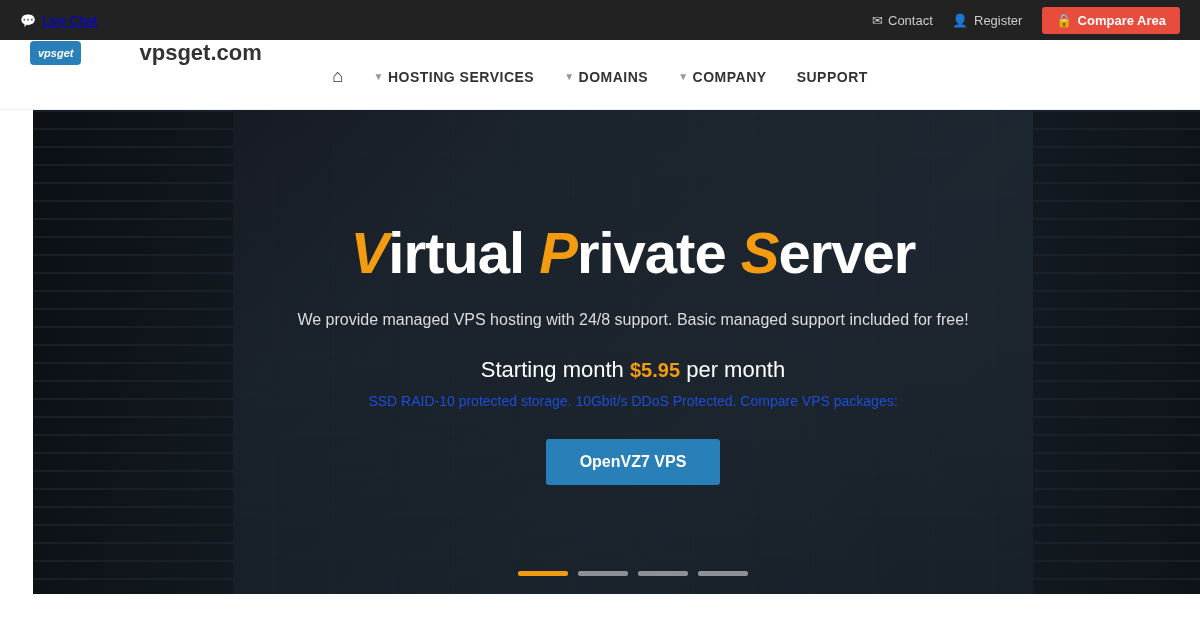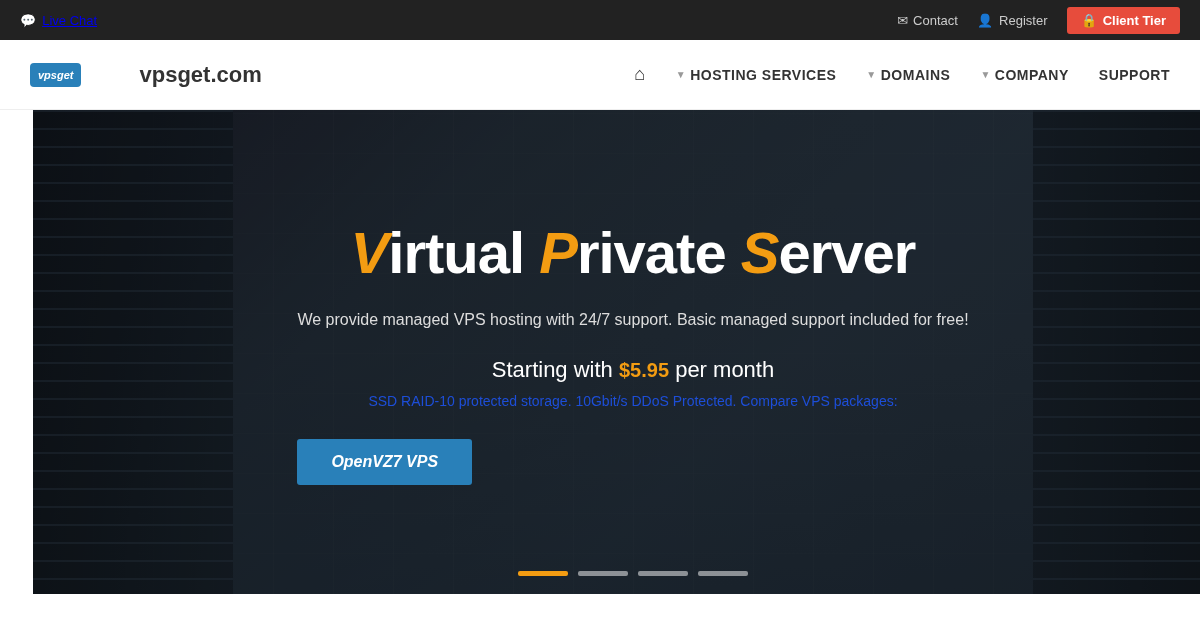--- a/index.html
+++ b/index.html
@@ -30,20 +30,21 @@
     
     .navbar {
       background: #fff;
       display: flex;
       align-items: center;
       padding: 0 30px;
       height: 70px;
       border-bottom: 1px solid #eee;
       position: relative;
       z-index: 10;
+      flex-direction: column;
     }
     .logo-area {
       display: flex;
       align-items: center;
       gap: 10px;
       margin-right: auto;
     }
     .logo-icon {
       background: #2980b9;
       color: #fff;
@@ -191,21 +192,21 @@
       font-weight: bold;
     }
     .hero-storage-line {
       font-size: 14px;
       color: #1d4ed8;
       margin-bottom: 30px;
     }
     .hero-buttons {
       display: flex;
       gap: 4px;
-      font-style: italic;
+      justify-content: center;
     }
     .btn-hero {
       padding: 14px 34px;
       font-size: 16px;
       font-weight: 600;
       border: none;
       cursor: pointer;
       border-radius: 3px;
       color: #fff;
       background: #2980b9;
@@ -250,21 +251,21 @@
     <a href="#">
       <span>✉</span>
       <span>Contact</span>
     </a>
     <a href="#">
       <span>👤</span>
       <span>Register</span>
     </a>
     <a href="#" class="client-area-btn">
       <span>🔒</span>
-      <span>Client Tier</span>
+      <span>Compare Area</span>
     </a>
   </div>
 </div>
 
 <nav class="navbar">
   <div class="logo-area">
     <div class="logo-icon">
       <span>vpsget</span>
     </div>
     <span class="logo-text">vpsget.com</span>
@@ -313,24 +314,24 @@
     <div class="rack-lines"></div>
   </div>
   <div class="corridor"></div>
   <div class="dark-overlay"></div>
 
   <div class="hero-content">
     <h1 class="hero-title">
       <span class="accent">V</span><span>irtual </span><span class="accent">P</span><span>rivate </span><span class="accent">S</span><span>erver</span>
     </h1>
     <div class="hero-subtitle">
-      <span>We provide managed VPS hosting with 24/7 support. Basic managed support included for free!</span><br>
+      <span>We provide managed VPS hosting with 24/8 support. Basic managed support included for free!</span><br>
     </div>
     <div class="hero-price-line">
-      <span>Starting with </span>
+      <span>Starting month </span>
       <span class="price">$5.95</span>
       <span> per month</span>
     </div>
     <div class="hero-storage-line">SSD RAID-10 protected storage. 10Gbit/s DDoS Protected. Compare VPS packages:</div>
     <div class="hero-buttons">
       <a href="#" class="btn-hero">OpenVZ7 VPS</a>
     </div>
   </div>
 
   <div class="slider-dots">

